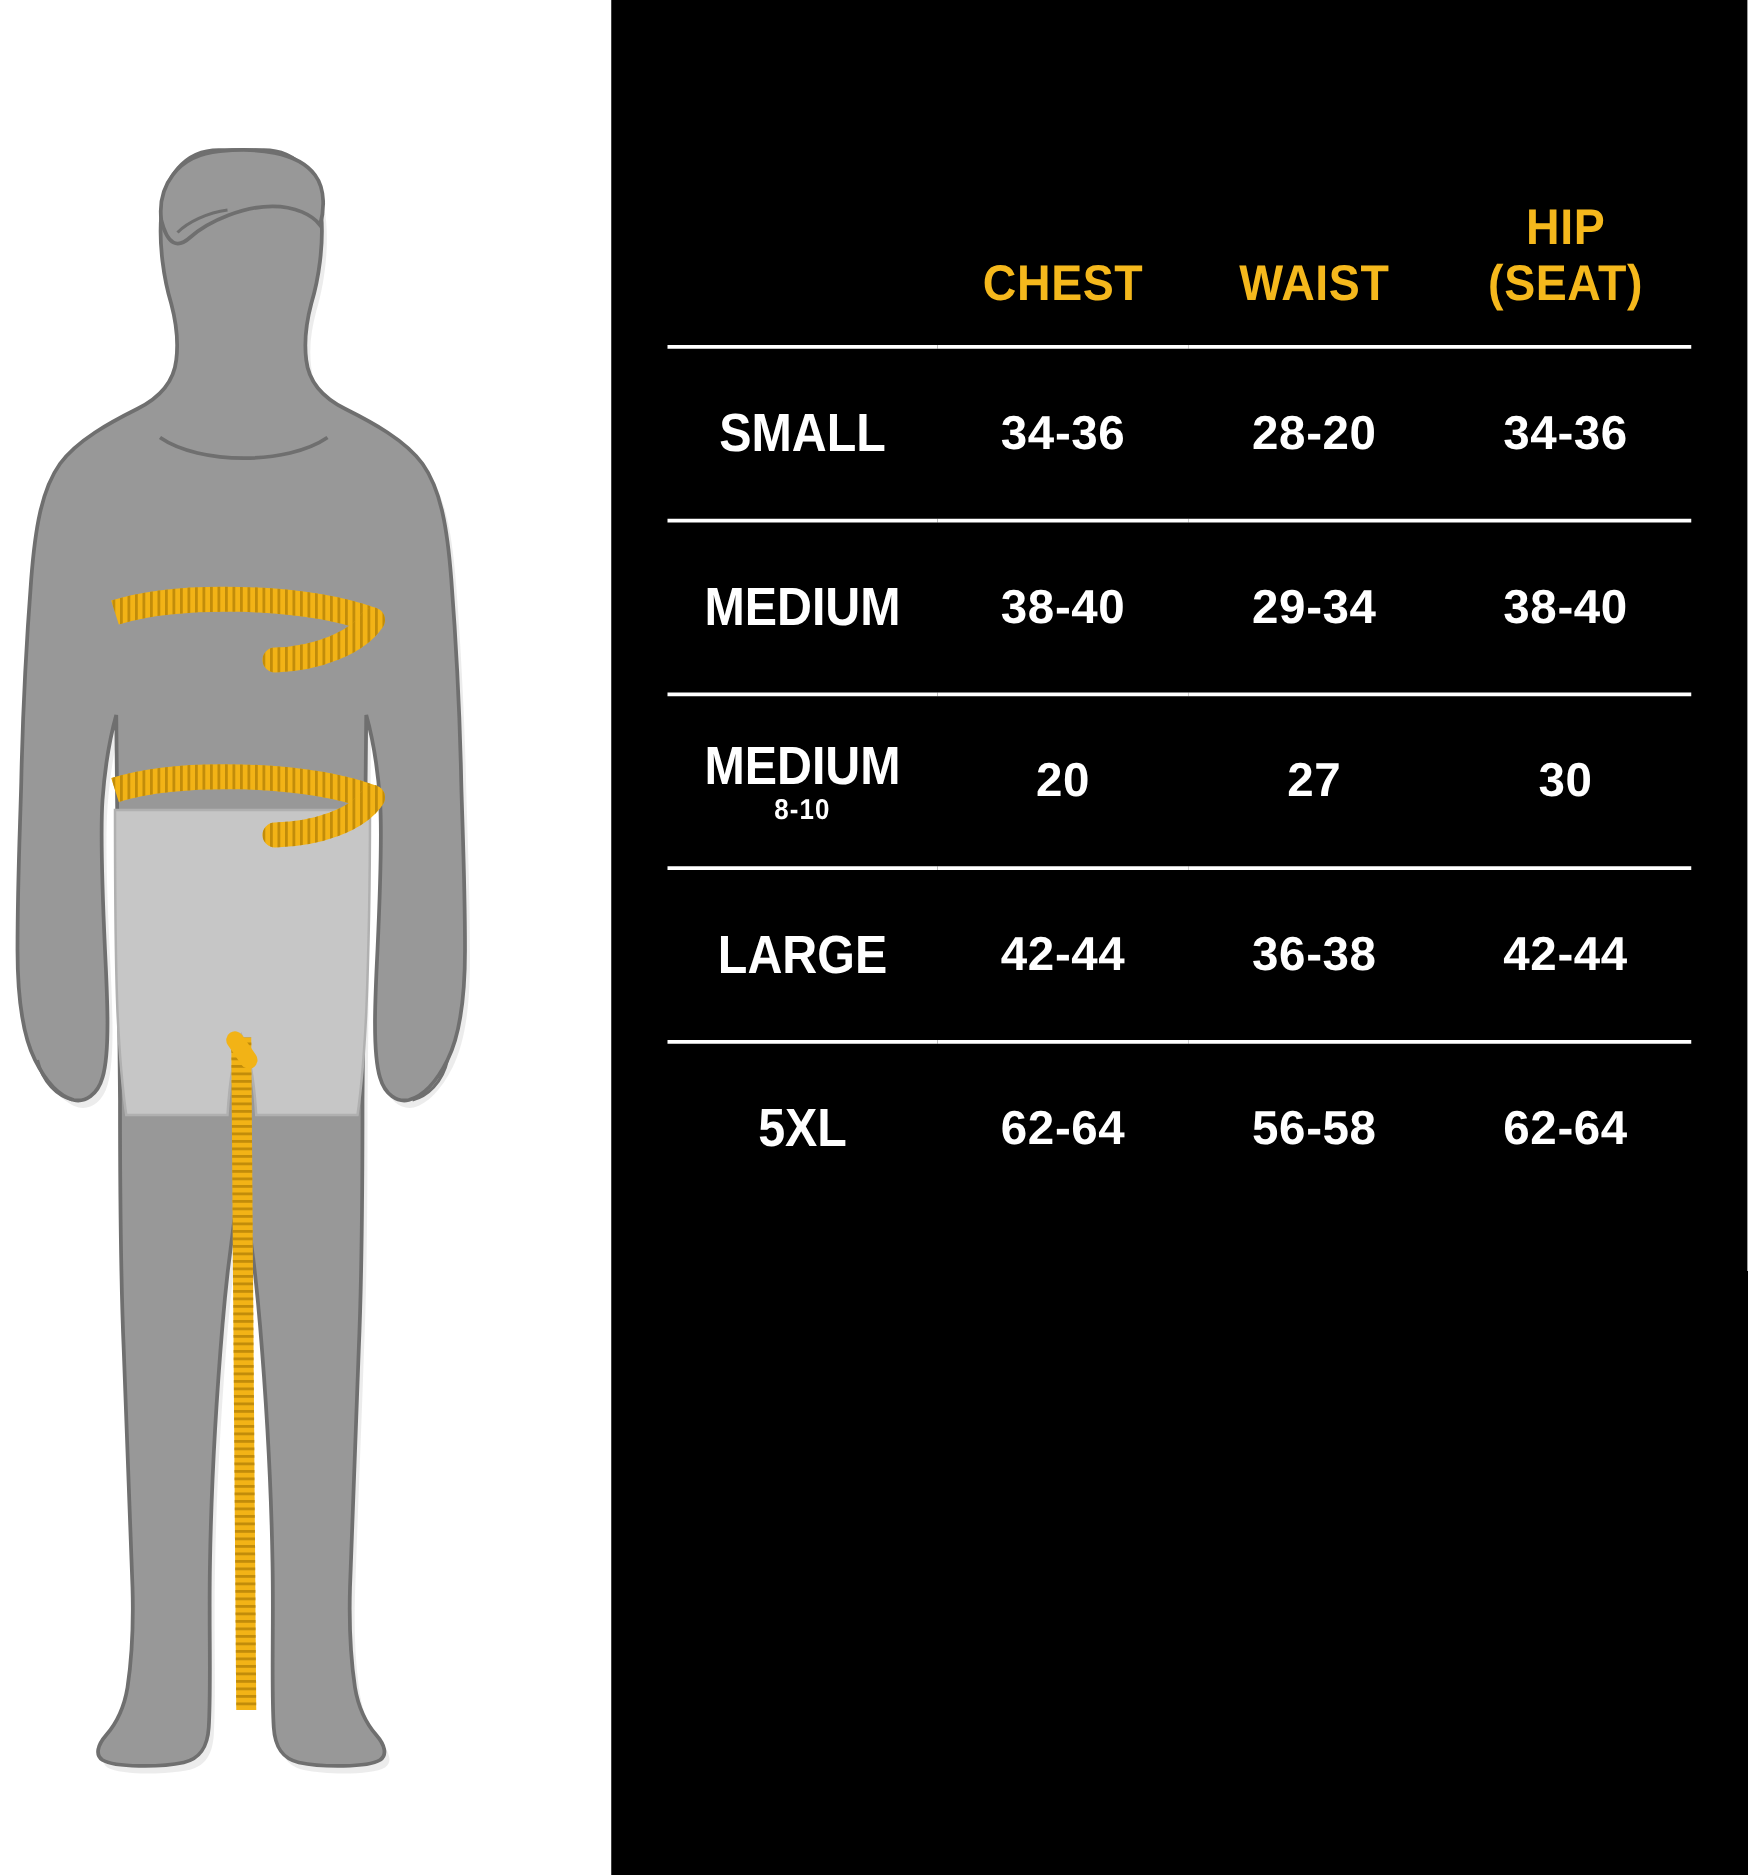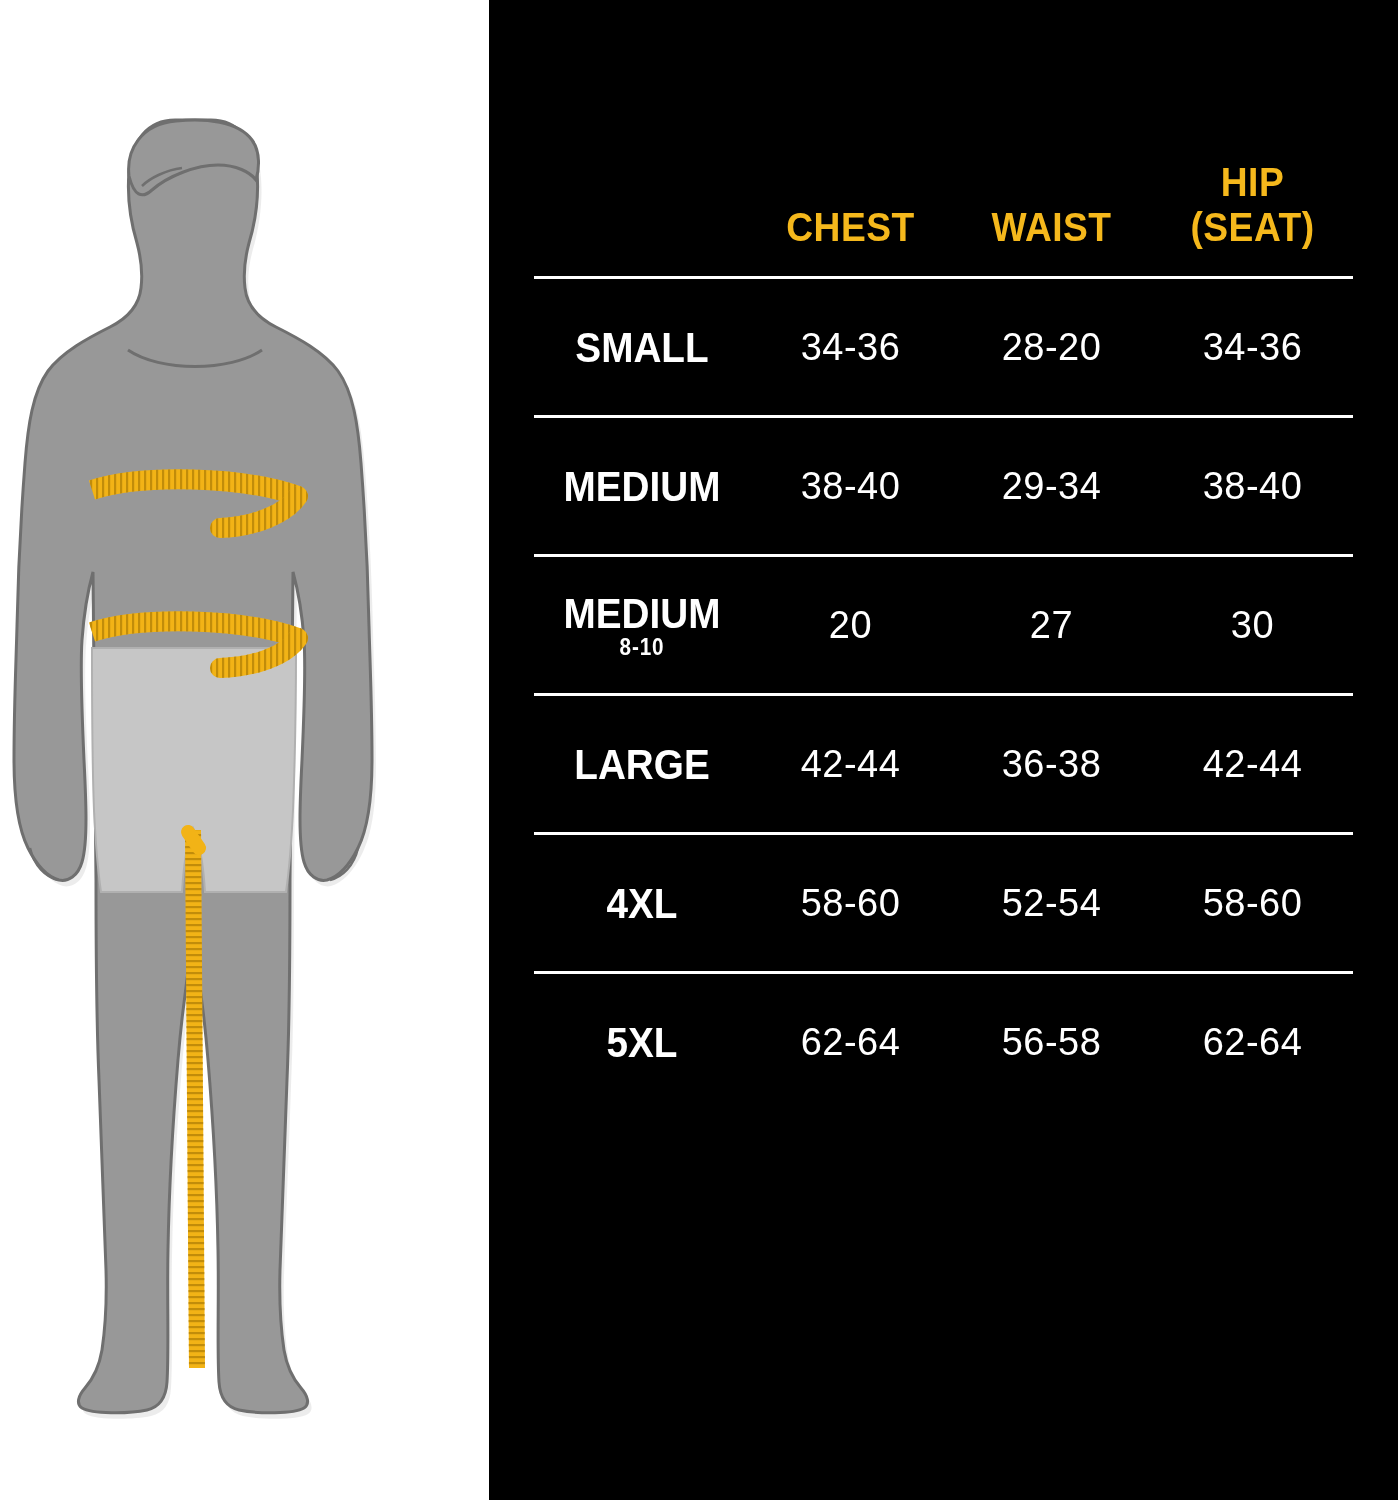--- a/index.html
+++ b/index.html
@@ -67,21 +67,21 @@
     vertical-align: bottom;
     height: 250px;
     transform: scaleX(0.93);
   }
   thead th.blank { background: transparent; }
 
   tbody td {
     color: #ffffff;
     text-align: center;
     font-size: 38px;
-    font-weight: 400;
+    font-weight: 700;
     padding: 0;
     height: 136px;
     border-top: 3px solid #ffffff;
     letter-spacing: 0.5px;
   }
   tbody tr:first-child td { border-top: 3px solid #ffffff; }
   tbody td.size-label {
     font-family: "Liberation Sans Narrow", "Liberation Sans", sans-serif;
     font-weight: bold;
     font-size: 43px;
@@ -254,28 +254,20 @@
         <tr>
           <td class="size-label">
             <span class="main">LARGE</span>
           </td>
           <td>42-44</td>
           <td>36-38</td>
           <td>42-44</td>
         </tr>
         <tr>
           <td class="size-label">
-            <span class="main">4XL</span>
-          </td>
-          <td>58-60</td>
-          <td>52-54</td>
-          <td>58-60</td>
-        </tr>
-        <tr>
-          <td class="size-label">
             <span class="main">5XL</span>
           </td>
           <td>62-64</td>
           <td>56-58</td>
           <td>62-64</td>
         </tr>
       </tbody>
     </table>
   </div>
 

